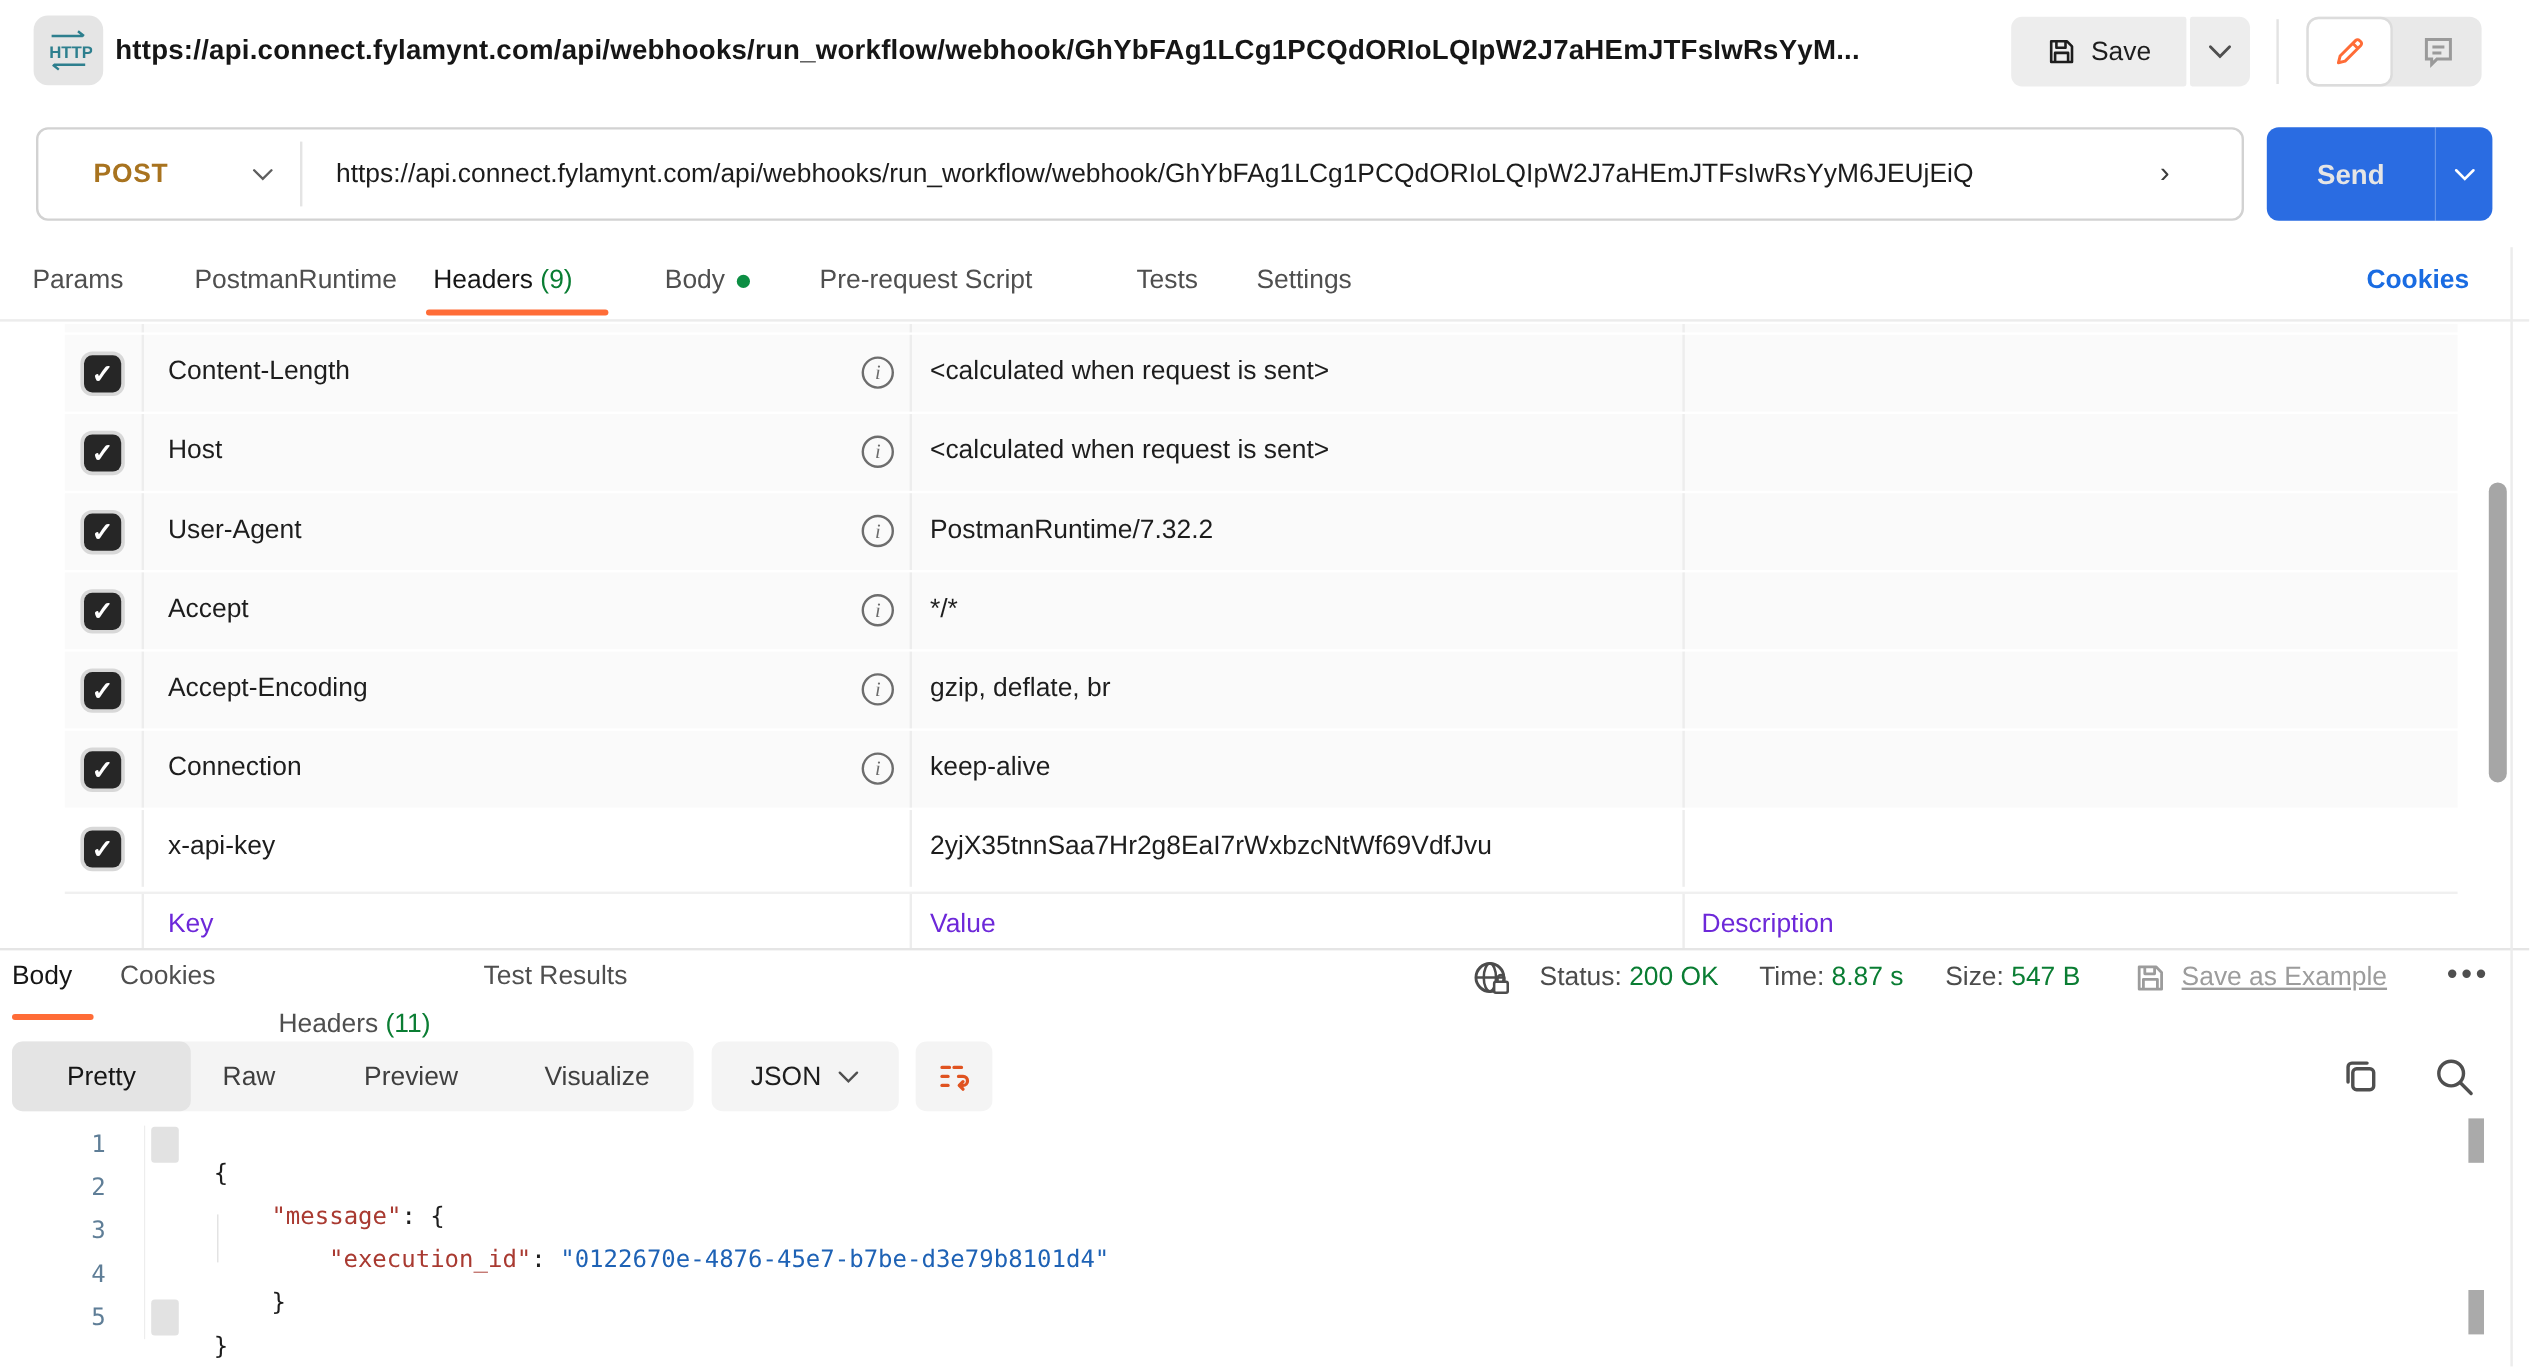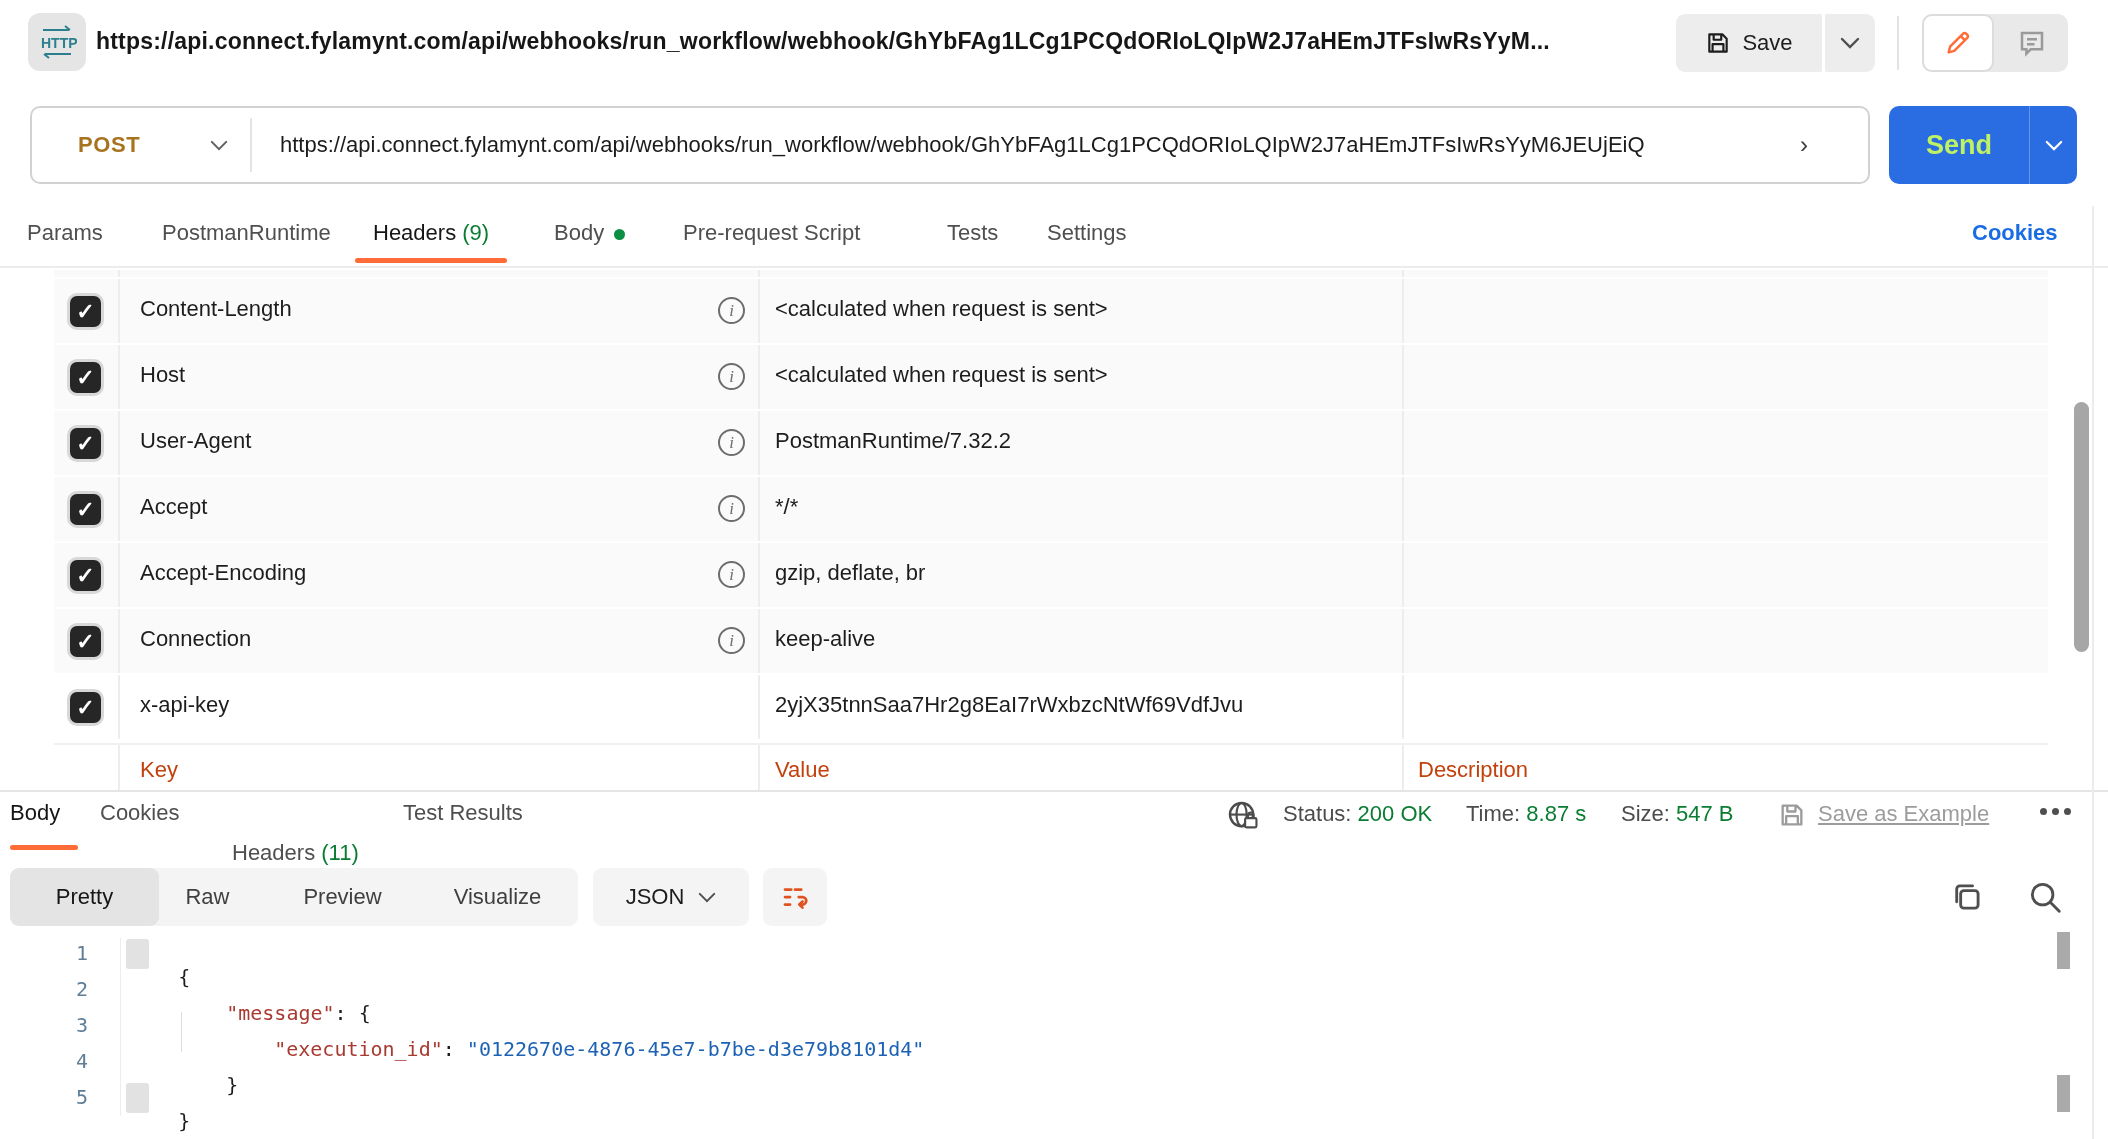--- a/index.html
+++ b/index.html
@@ -21,40 +21,40 @@
   .comment-seg{left:1996px;top:14px;width:72px;height:58px;display:flex;align-items:center;justify-content:center;cursor:pointer;}
   
   .req-box{left:30px;top:106px;width:1840px;height:78px;border:2px solid #d2d2d2;border-radius:10px;background:#fff;display:flex;align-items:center;}
   .method{width:178px;padding-left:46px;font-size:22px;font-weight:700;letter-spacing:.6px;color:#a8731f;cursor:pointer;}
   .method-caret{width:40px;color:#5f5f5f;cursor:pointer;}
   .req-divider{width:2px;height:54px;background:#e4e4e4;}
   .url-wrap{flex:1;display:flex;align-items:center;overflow:hidden;padding-left:26px;}
   .url-text{font-size:22px;color:#1c1c1c;white-space:nowrap;border:0;outline:0;background:transparent;width:1540px;font-family:"Liberation Sans",sans-serif;}
   .url-more{font-size:24px;color:#3c3c3c;margin-left:-18px;}
   .send-btn{left:1889px;top:106px;width:188px;height:78px;background:#2a6ce2;border-radius:10px;display:flex;cursor:pointer;}
-  .send-main{width:140px;display:flex;align-items:center;justify-content:center;color:#bef264;font-size:27px;font-weight:700;}
+  .send-main{width:140px;display:flex;align-items:center;justify-content:center;color:#e5e5e5;font-size:23px;font-weight:700;}
   .send-caret{width:48px;display:flex;align-items:center;justify-content:center;border-left:1px solid rgba(255,255,255,.28);color:#fff;}
   
   .rtabs{left:0;top:206px;width:2108px;height:62px;border-bottom:2px solid #ececec;}
   .rtab{position:absolute;top:14px;font-size:22px;color:#4f4f4f;cursor:pointer;white-space:nowrap;}
-  .rtab.active{color:#161616;font-weight:500;margin-left:12px;}
+  .rtab.active{color:#161616;font-weight:500;}
   .count-green{color:#0a7d33;}
   .body-dot{display:inline-block;width:11px;height:11px;border-radius:50%;background:#0c8e43;margin-left:10px;vertical-align:middle;}
   .rtab-underline{left:355px;top:258px;width:152px;height:5px;background:#ff6c37;border-radius:3px;}
   .cookies-link{left:1972px;top:220px;font-size:22px;font-weight:600;color:#1a6ce2;cursor:pointer;}
   
   .tbl-row{position:absolute;left:54px;width:1994px;height:64px;}
   .tbl-row.gray{background:#fafafa;}
   .tbl-row.white{background:#ffffff;}
   .cell-line{position:absolute;top:0;width:2px;height:100%;background:#ededed;}
   .cb{position:absolute;left:16px;top:17px;width:31px;height:31px;border-radius:7px;background:#262626;box-shadow:0 0 0 3px #d8d8d8;display:flex;align-items:center;justify-content:center;color:#fff;font-size:22px;font-weight:700;cursor:pointer;}
   .key-cell{position:absolute;left:86px;top:17px;font-size:22px;color:#1d1d1d;}
   .info-i{position:absolute;left:664px;top:18px;width:27px;height:27px;border:2px solid #6d6d6d;border-radius:50%;color:#6d6d6d;font-size:17px;font-family:"Liberation Serif",serif;display:flex;align-items:center;justify-content:center;font-style:italic;}
   .val-cell{position:absolute;left:721px;top:17px;font-size:22px;color:#1d1d1d;white-space:nowrap;}
-  .ph{color:#c2410c;}
+  .ph{color:#6d28d9;}
   
   .resp-top{left:0;top:790px;width:2108px;height:2px;background:#e5e5e5;}
   .resp-tab{position:absolute;top:800px;font-size:22px;color:#4f4f4f;cursor:pointer;white-space:nowrap;}
   .resp-tab.active{color:#161616;font-weight:500;}
   .resp-underline{left:10px;top:845px;width:68px;height:5px;background:#ff6c37;border-radius:3px;}
   .meta{position:absolute;top:801px;font-size:22px;white-space:nowrap;}
   .meta .lbl{color:#4c4c4c;}
   .meta .grn{color:#0a7d33;}
   .save-example{position:absolute;left:1818px;top:801px;font-size:22px;color:#9c9c9c;cursor:pointer;white-space:nowrap;text-decoration:underline;}
   .dots{position:absolute;left:2040px;top:808px;display:flex;gap:5px;cursor:pointer;}

